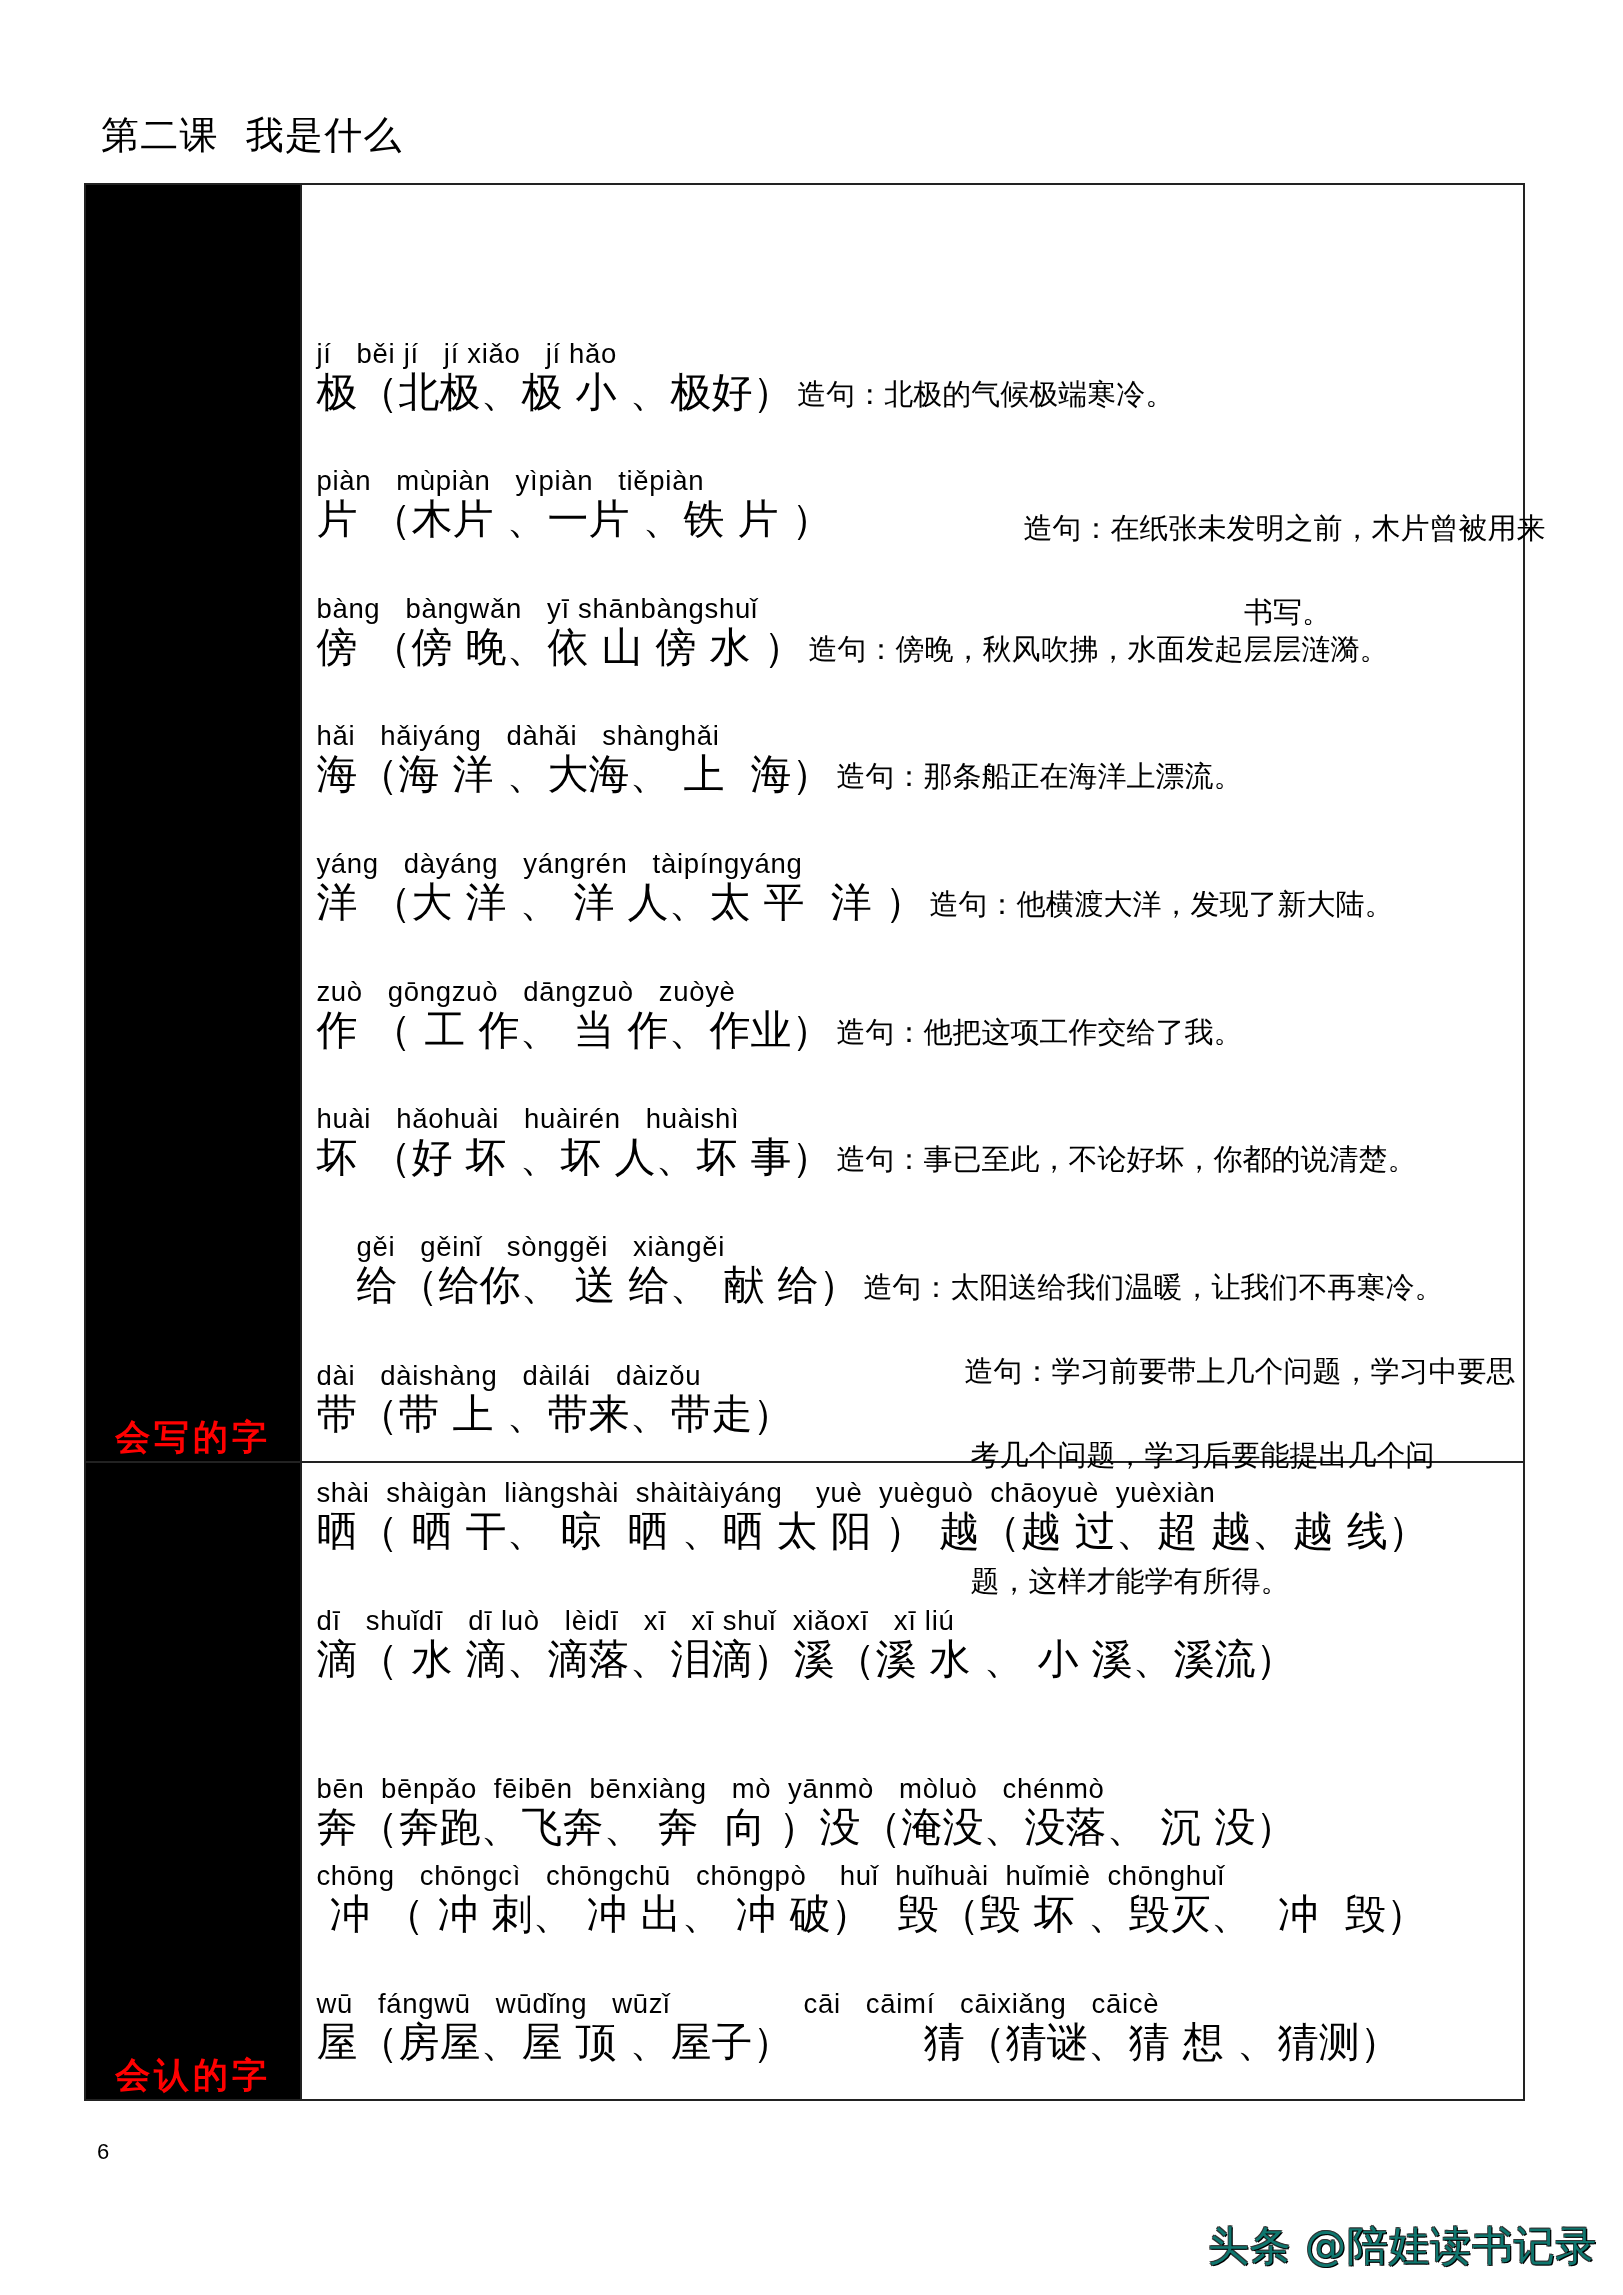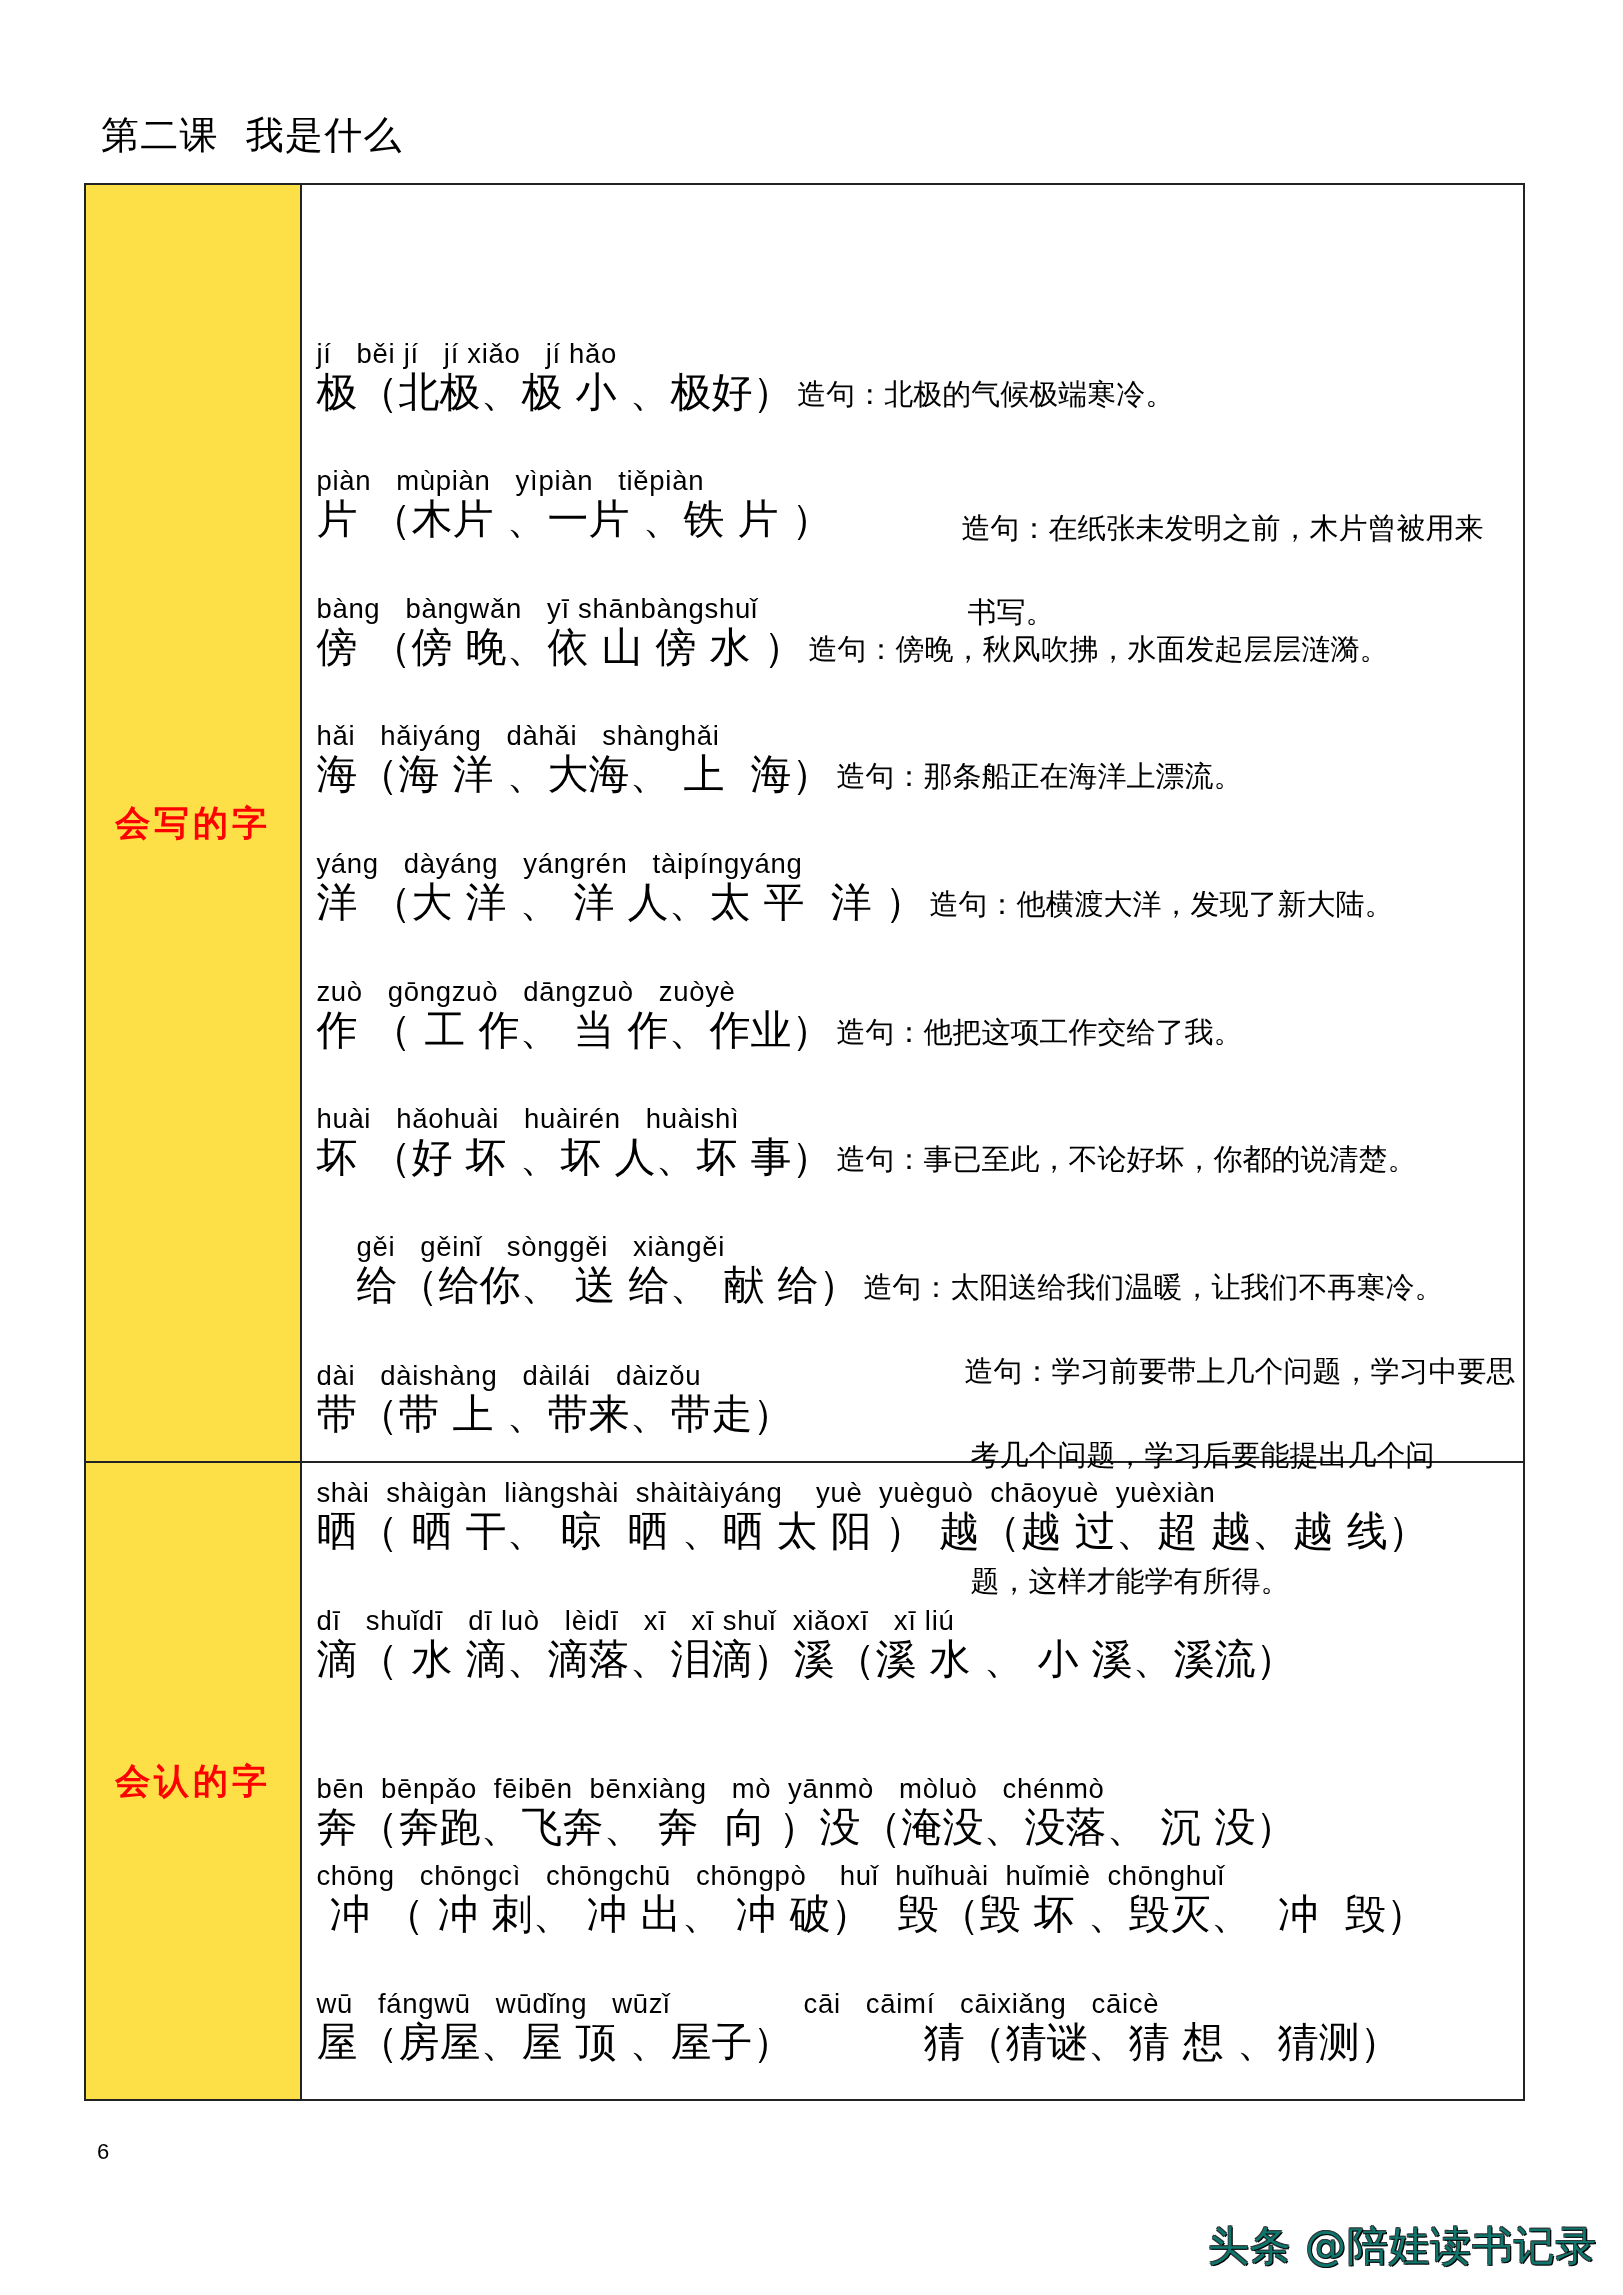--- a/index.html
+++ b/index.html
@@ -14,22 +14,22 @@
   }
   .table {
     position: absolute; left: 84px; top: 183px; width: 1441px; height: 1918px;
     border: 2px solid #222; box-sizing: border-box;
   }
   .section { position: absolute; left: 0; width: 100%; box-sizing: border-box; }
   .section.write { top: 0; height: 1278px; border-bottom: 2px solid #222; }
   .section.read  { top: 1278px; height: 636px; }
   .label-col {
     position: absolute; left: 0; top: 0; bottom: 0; width: 216px;
-    background: #fde047; border-right: 2px solid #222; box-sizing: border-box;
-    display: flex; align-items: center; justify-content: center;
+    background: #000000; border-right: 2px solid #222; box-sizing: border-box;
+    display: flex; align-items: flex-end; justify-content: center;
   }
   .label-text {
     color: #ff0000; font-family: "DejaVu Serif", "Liberation Serif", serif;
     font-size: 35px; font-weight: bold; letter-spacing: 3.9px;
   }
   .content { position: absolute; left: 216px; right: 0; top: 0; bottom: 0; }
   .entry { position: absolute; left: 14.4px; right: 6.5px; }
   .pinyin {
     font-family: "Liberation Sans", "DejaVu Sans", sans-serif;
     font-size: 27.5px; line-height: 31px; white-space: pre; letter-spacing: 0.7px;
@@ -71,21 +71,21 @@
 
 
       <div class="entry" style="top:153px;">
         <div class="pinyin">jí   běi jí   jí xiǎo   jí hǎo</div>
         <div><span class="hanzi">极（北极、极 小 、极好）</span><span class="sentence sent-inline"><span>造句：</span><span>北极的气候极端寒冷。</span></span></div>
       </div>
 
       <div class="entry" style="top:280px;">
         <div class="pinyin">piàn   mùpiàn   yìpiàn   tiěpiàn</div>
         <div><span class="hanzi">片 （木片 、一片 、铁 片 ）</span></div>
-        <div class="sentence sent-block" style="left:553px; top:0px;">
+        <div class="sentence sent-block" style="left:615px; top:0px;text-align:center;">
           <span>造句：</span><span>在纸张未发明之前，木片曾被用来</span>
           <span class="cont">书写。</span>
         </div>
       </div>
 
       <div class="entry" style="top:408px;">
         <div class="pinyin">bàng   bàngwǎn   yī shānbàngshuǐ</div>
         <div><span class="hanzi">傍 （傍 晚、依 山 傍 水 ）</span><span class="sentence sent-inline"><span>造句：</span><span>傍晚，秋风吹拂，水面发起层层涟漪。</span></span></div>
       </div>
 

